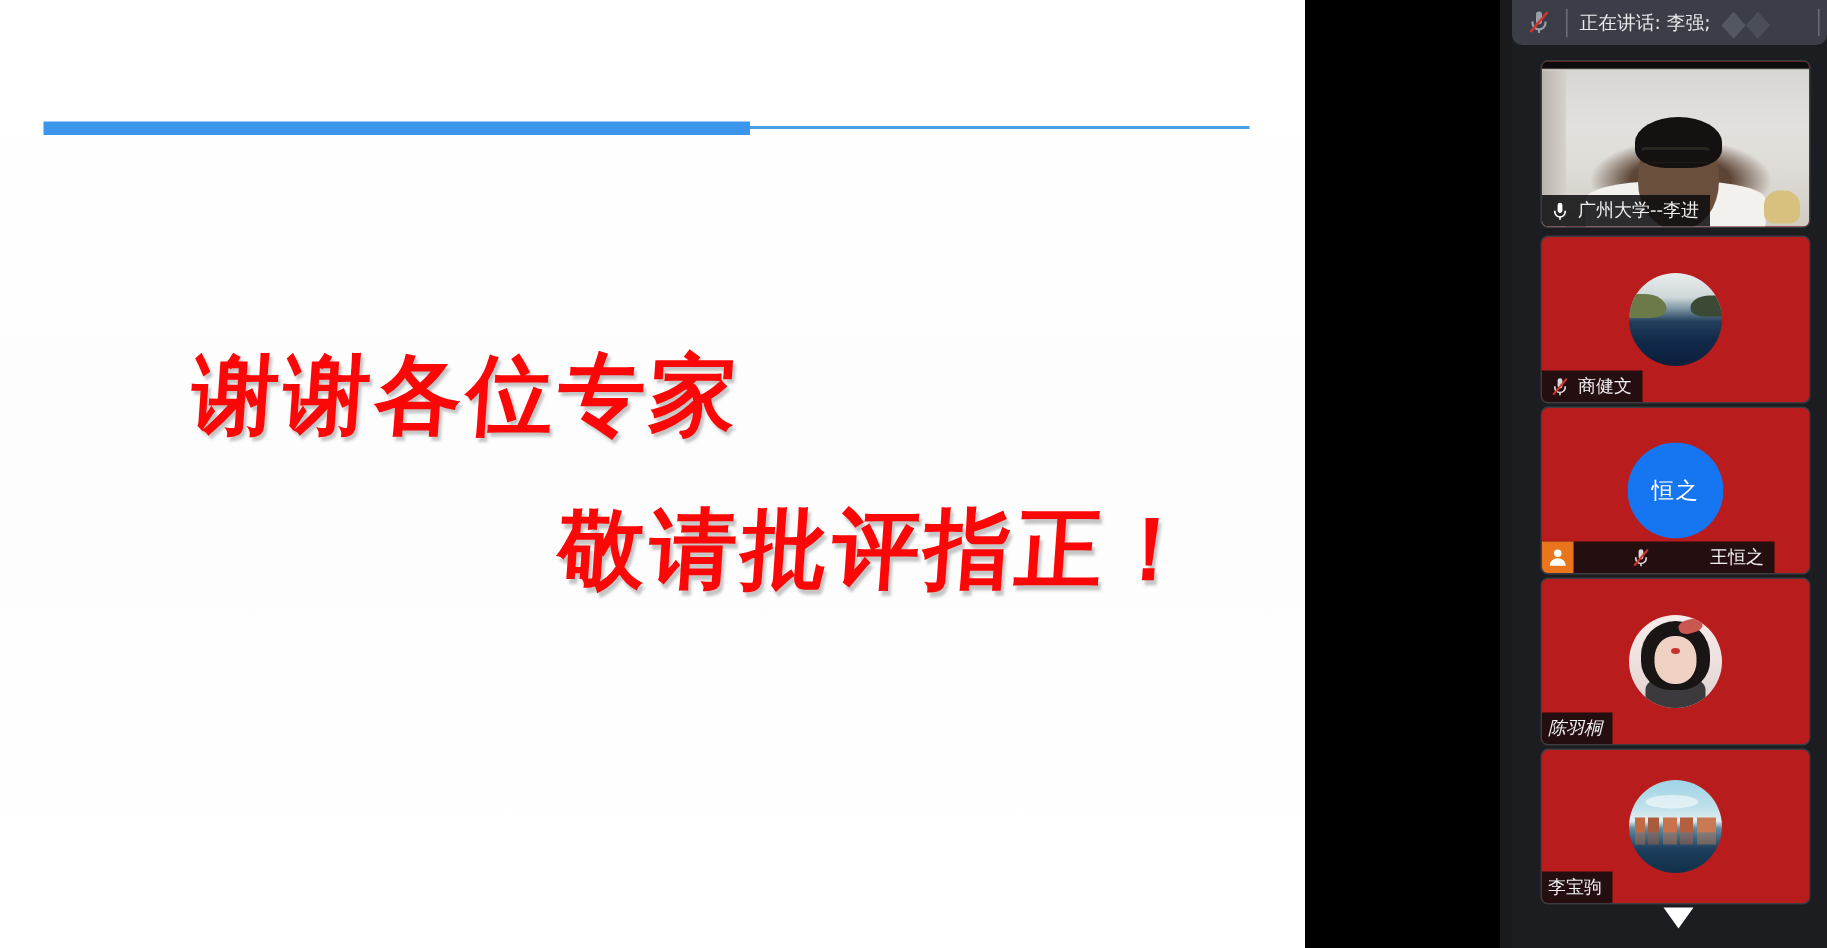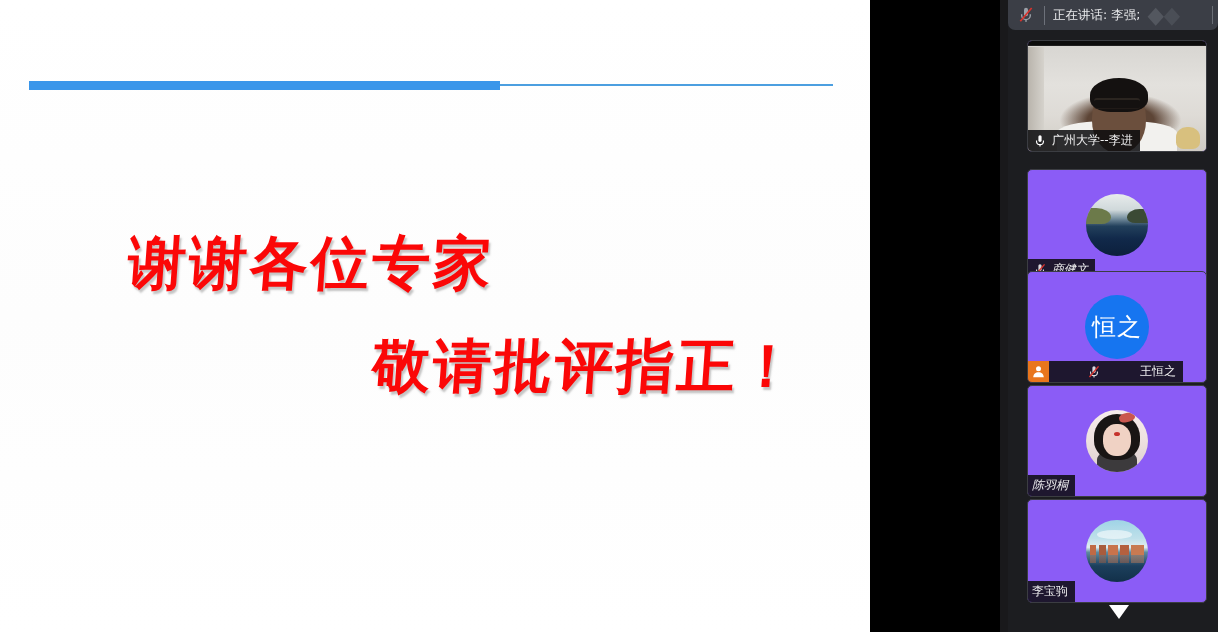--- a/index.html
+++ b/index.html
@@ -84,26 +84,26 @@
     position:absolute; right:20px; top:4px; width:54px; height:22px;
     opacity:.30;
   }
   .bar-divider-right {
     position:absolute; right:5px; top:6px; width:1px; height:18px; background:#6a6e76;
   }
 
   
   .tile {
     position:absolute; left:1027px; width:180px; height:112px;
-    background:#8b5cf6;
+    background:#b91c1c;
     border:1px solid #3b3d42;
     border-radius:5px; overflow:hidden;
   }
   .tile.t1 { top:40px; }
-  .tile.t2 { top:169px;font-style:italic; }
+  .tile.t2 { top:157px; }
   .tile.t3 { top:271px; }
   .tile.t4 { top:385px;font-style:italic; }
   .tile.t5 { top:499px; height:104px; }
 
   .tile-video { position:absolute; inset:0; }
 
   
   .cam {
     position:absolute; inset:0;
     background:
@@ -158,21 +158,21 @@
     background:#6c7a4a; border-radius:0 60% 40% 0;
   }
   .av-river:after {
     content:""; position:absolute; right:0; top:24%; width:34%; height:22%;
     background:#3b4a35; border-radius:60% 0 0 40%;
   }
 
   .av-initials {
     width:100%; height:100%; background:#1675f0;
     display:flex; align-items:center; justify-content:center;
-    color:#fff; font-size:24px; letter-spacing:1px;
+    color:#fff; font-size:15px; letter-spacing:1px;
     font-family:"DejaVu Sans","Liberation Sans",sans-serif;
   }
 
   .av-girl {
     width:100%; height:100%;
     background:linear-gradient(180deg,#f6eceb 0%, #efe2e1 45%, #dccfce 100%);
     position:relative;
   }
   .av-girl .hair {
     position:absolute; left:50%; top:6%; width:46px; height:46px;

